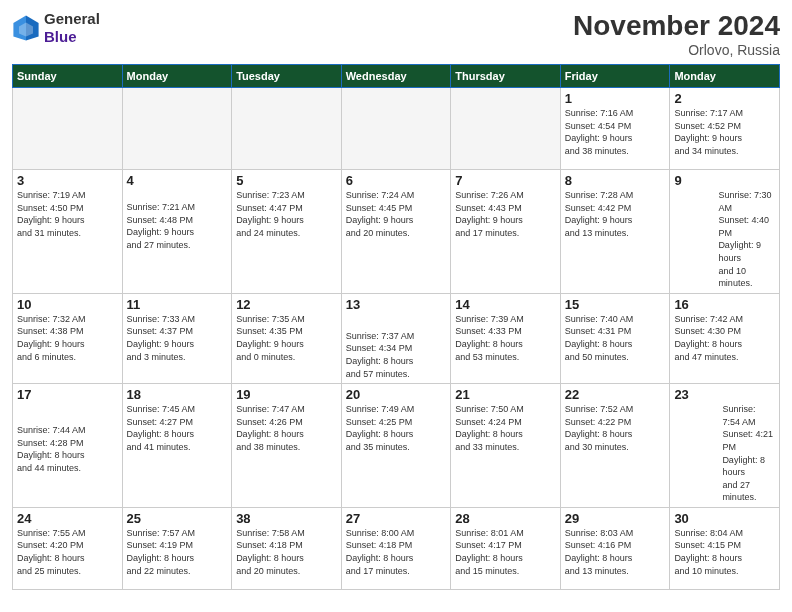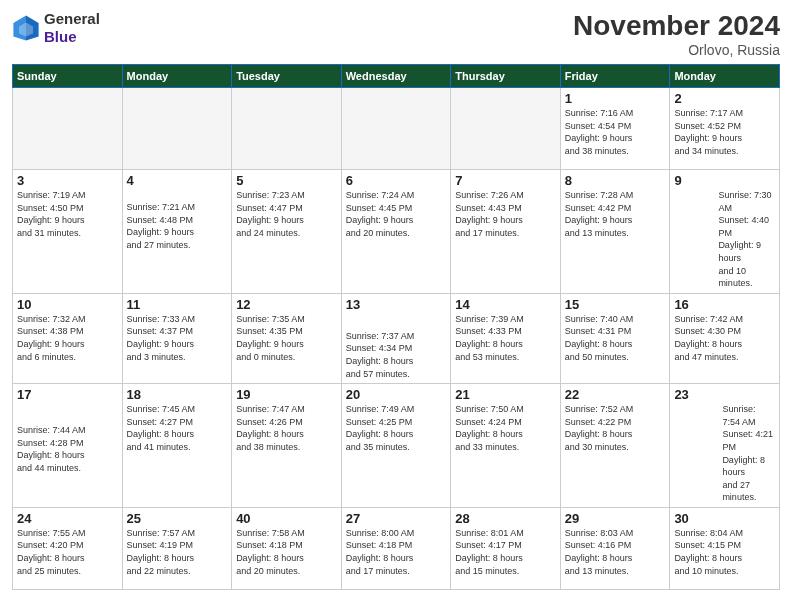--- a/index.html
+++ b/index.html
@@ -302,21 +302,21 @@
 and 25 minutes.</div>
           </td>
           <td>
             <span class="day-num">25</span>
             <div class="day-info" style="white-space: pre-line;">Sunrise: 7:57 AM
 Sunset: 4:19 PM
 Daylight: 8 hours
 and 22 minutes.</div>
           </td>
           <td>
-            <span class="day-num">40</span>
+            <span class="day-num">38</span>
             <div class="day-info" style="white-space: pre-line;">Sunrise: 7:58 AM
 Sunset: 4:18 PM
 Daylight: 8 hours
 and 20 minutes.</div>
           </td>
           <td>
             <span class="day-num">27</span>
             <div class="day-info" style="white-space: pre-line;">Sunrise: 8:00 AM
 Sunset: 4:18 PM
 Daylight: 8 hours

